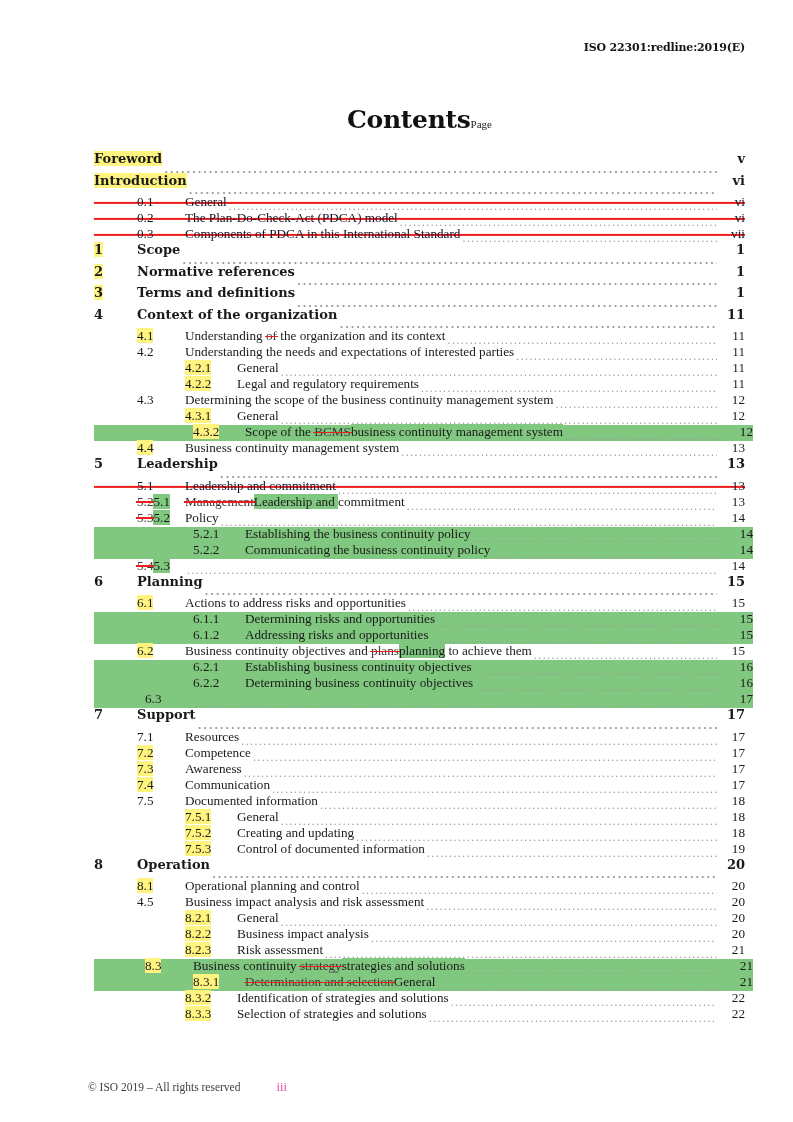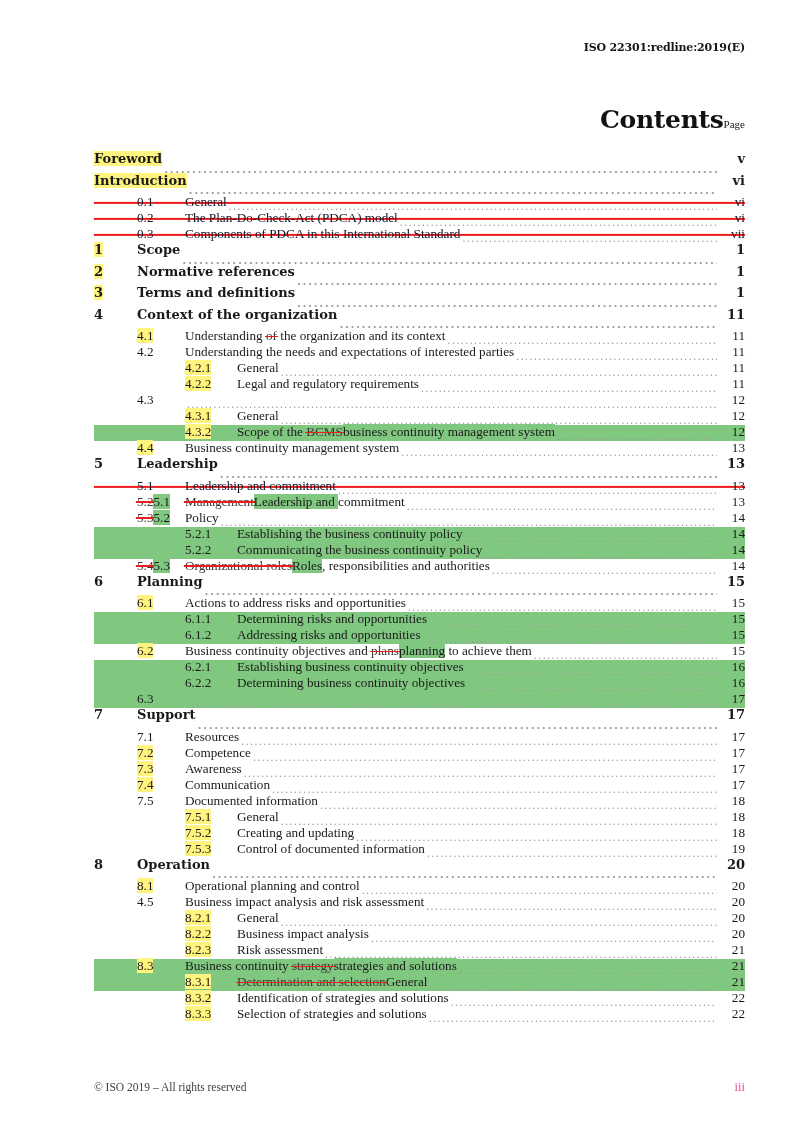--- a/index.html
+++ b/index.html
@@ -15,21 +15,21 @@
   .doc-header{
     position:absolute;top:41px;right:48px;
     font-family:"DejaVu Serif", serif;
     font-weight:700;font-size:11px;letter-spacing:-0.2px;
     color:#161616;white-space:nowrap;
   }
 
   
   .title-row{
     position:absolute;top:105px;left:94px;right:48px;
-    display:flex;align-items:baseline;justify-content:flex-end;
+    display:flex;align-items:baseline;justify-content:center;
   }
   .contents-title{
     font-family:"DejaVu Serif", serif;
     font-weight:700;font-size:25px;letter-spacing:-0.3px;color:#111;
   }
   .page-word{font-size:11px;color:#222;font-family:"Liberation Serif",serif;}
 
   
   .toc{
     position:absolute;top:152px;left:94px;width:651px;
@@ -94,29 +94,29 @@
   }
   
   .row.struck{color:#0f172a;}
   .row.struck .strikeline{
     position:absolute;left:0;right:0;top:50%;
     height:2.2px;background:#ee1c1c;
     transform:translateY(-50%);
     pointer-events:none;
   }
   
-  .row.band-g{background:#80c780;}
+  .row.band-g{background:#80c780;padding-left:8px;}
 
   .z{position:relative;z-index:2;}
 
   
   .footer{
-    position:absolute;bottom:27px;left:94px;right:48px;
-    display:flex;justify-content:space-between;align-items:baseline;
-    font-size:11.5px;color:#3f3f3f;
+    position:absolute;bottom:27px;left:88px;right:48px;
+    display:flex;align-items:baseline;
+    font-size:11.5px;color:#3f3f3f;gap:36px;
   }
   .folio{font-size:12.5px;color:#ec4899;}
 </style>
 </head>
 <body>
 
 <div class="page">
 
   <div class="doc-header">ISO 22301:redline:2019(E)</div>
 
@@ -202,20 +202,21 @@
         <span class="pg z">11</span>
       </div>
       <div class="row lvl3">
         <span class="num z"><mark class="hl-y">4.2.2</mark></span>
         <span class="txt z">Legal and regulatory requirements</span>
         <span class="leader"></span>
         <span class="pg z">11</span>
       </div>
       <div class="row lvl2">
         <span class="num z">4.3</span>
+        <span class="txt z">Determining the scope of the business continuity management system</span>
         <span class="leader"></span>
         <span class="pg z">12</span>
       </div>
       <div class="row lvl3">
         <span class="num z"><mark class="hl-y">4.3.1</mark></span>
         <span class="txt z">General</span>
         <span class="leader"></span>
         <span class="pg z">12</span>
       </div>
       <div class="row lvl3 band-g">
@@ -262,21 +263,20 @@
         <span class="pg z">14</span>
       </div>
       <div class="row lvl3 band-g">
         <span class="num z">5.2.2</span>
         <span class="txt z">Communicating the business continuity policy</span>
         <span class="leader"></span>
         <span class="pg z">14</span>
       </div>
       <div class="row lvl2">
         <span class="num z"><span class="del">5.4</span><mark class="hl-g">5.3</mark></span>
-        <span class="txt z"><span class="del">Organizational roles</span><mark class="hl-g">Roles</mark><span>, responsibilities and authorities</span></span>
         <span class="leader"></span>
         <span class="pg z">14</span>
       </div>
       <div class="row lvl1">
         <span class="num z">6</span>
         <span class="txt z">Planning</span>
         <span class="leader"></span>
         <span class="pg z">15</span>
       </div>
       <div class="row lvl2">

